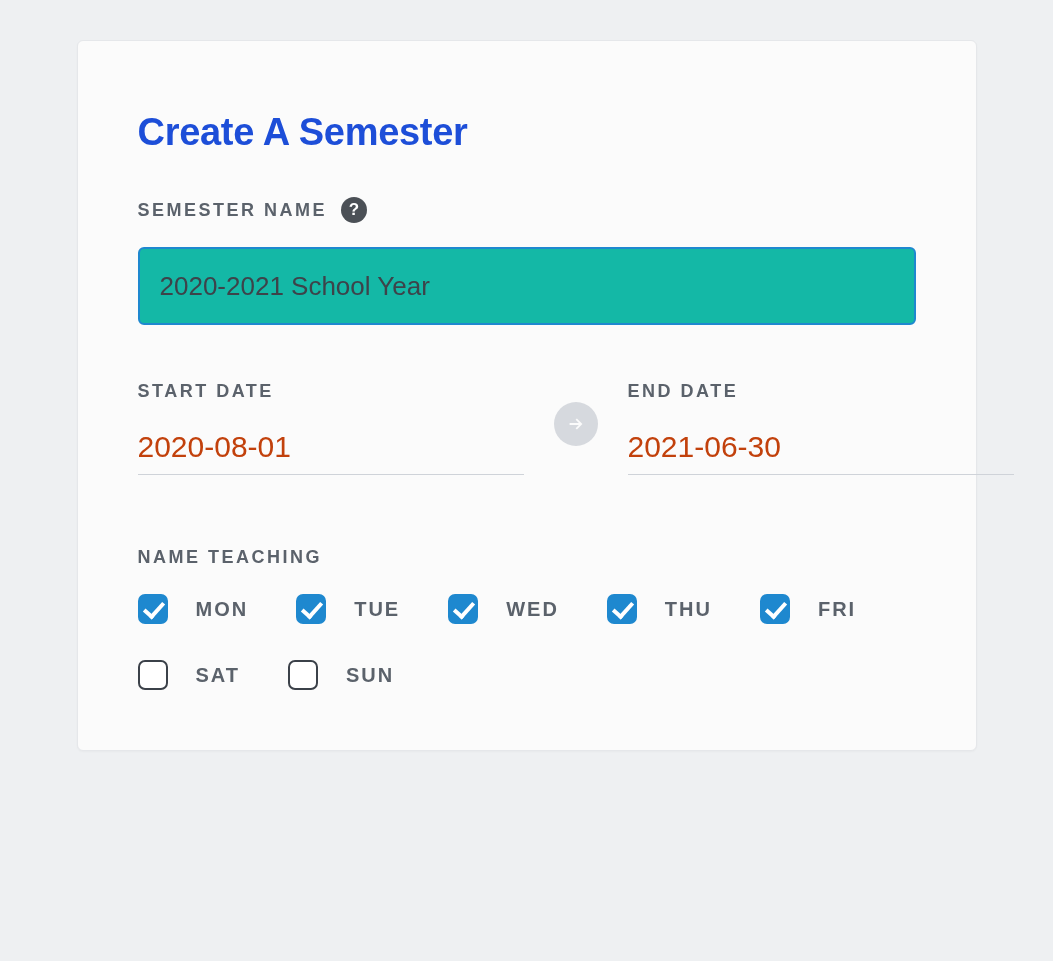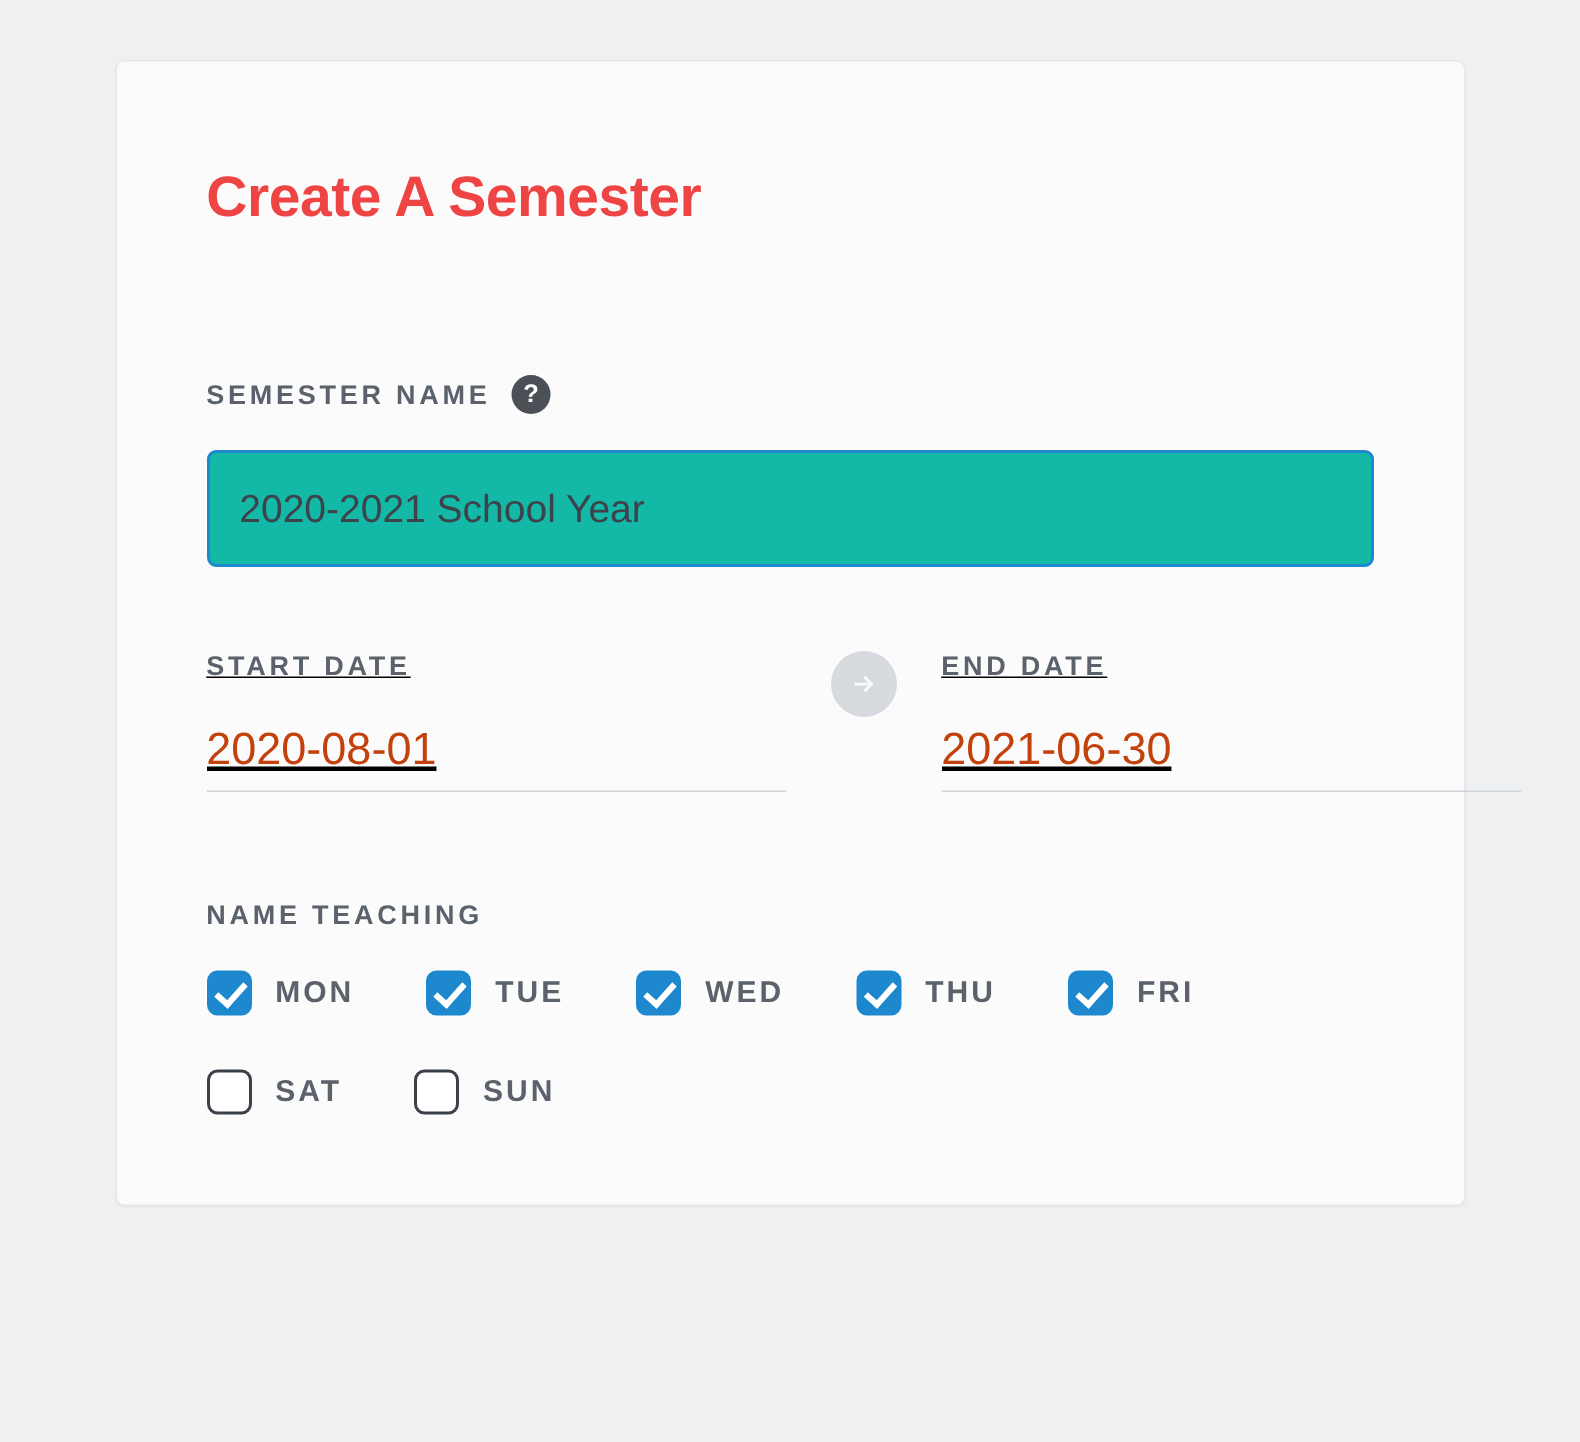--- a/index.html
+++ b/index.html
@@ -16,22 +16,22 @@
       border: 1px solid #e5e7ea;
       border-radius: 6px;
       box-shadow: 0 1px 2px rgba(0,0,0,0.03);
       width: 900px;
       margin: 0 auto;
       padding: 70px 60px 60px 60px;
     }
     .title {
       font-size: 38px;
       font-weight: 600;
-      color: #ef4444;
-      margin-bottom: 96px;
+      color: #1d4ed8;
+      margin-bottom: 43px;
       letter-spacing: -0.3px;
     }
     .label-row {
       display: flex;
       align-items: center;
       gap: 14px;
     }
     .field-label {
       font-size: 18px;
       font-weight: 700;
@@ -58,24 +58,23 @@
       border: 2px solid #1e88cf;
       border-radius: 6px;
       background: #14b8a6;
       font-size: 26px;
       color: #3d434a;
       padding: 0 20px;
       outline: none;
     }
     .dates-row {
       display: flex;
-      align-items: flex-start;
+      align-items: center;
       gap: 30px;
       margin-top: 56px;
-      text-decoration: underline;
     }
     .date-col { flex: 1; display: flex; flex-direction: column; }
     .date-input {
       border: none;
       border-bottom: 1px solid #cfd3d9;
       background: transparent;
       font-size: 30px;
       color: #c2410c;
       padding: 28px 0 10px 0;
       outline: none;
@@ -93,21 +92,21 @@
     .days-section { margin-top: 72px; }
     .days-grid {
       margin-top: 26px;
       display: flex;
       flex-wrap: wrap;
       gap: 36px 48px;
     }
     .day {
       display: inline-flex;
       align-items: center;
-      gap: 16px;
+      gap: 28px;
       cursor: pointer;
     }
     .cb {
       width: 30px; height: 30px;
       border-radius: 7px;
       border: 2.5px solid #3b4149;
       background: #fff;
       position: relative;
       flex-shrink: 0;
     }

